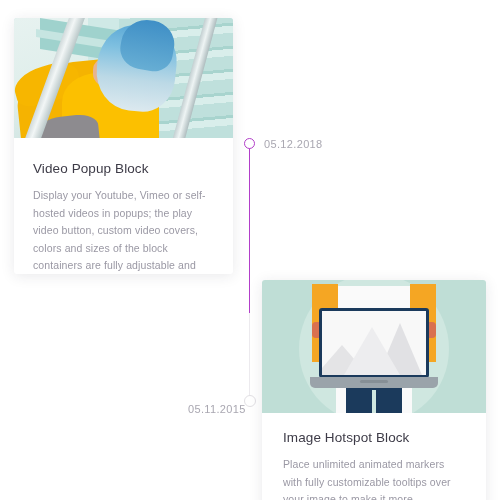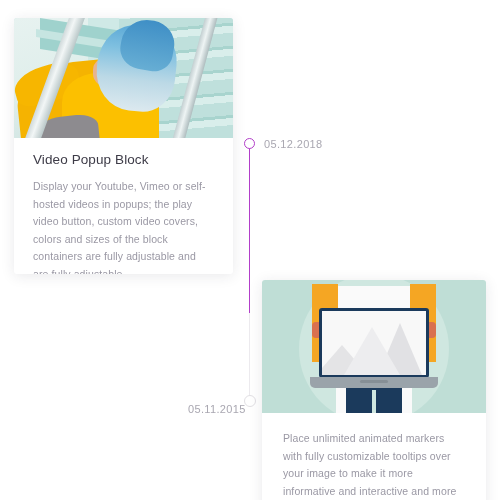--- a/index.html
+++ b/index.html
@@ -73,21 +73,21 @@
     box-shadow: 0 2px 14px rgba(40, 35, 60, 0.10);
     overflow: hidden;
   }
   .card-1 { left: 14px; top: 18px; width: 219px; height: 256px; }
   .card-2 { left: 262px; top: 280px; width: 224px; height: 232px; }
 
   .card-media { position: relative; width: 100%; overflow: hidden; }
   .card-1 .card-media { height: 120px; }
   .card-2 .card-media { height: 133px; }
 
-  .card-body { padding: 14px 19px 0 19px; }
+  .card-body { padding: 23px 19px 0 19px; }
   .card-2 .card-body { padding: 17px 21px 0 21px; }
 
   .card-title {
     font-size: 13.5px;
     color: #3d3b47;
     font-weight: 400;
     letter-spacing: 0.1px;
     margin-bottom: 11px;
   }
   .card-text {
@@ -294,17 +294,18 @@
             <div class="il-mt1"></div>
             <div class="il-mt3"></div>
             <div class="il-mt2"></div>
           </div>
         </div>
         <div class="il-base"></div>
         <div class="il-notch"></div>
       </div>
     </div>
     <div class="card-body">
+      <div class="card-title">Image Hotspot Block</div>
       <div class="card-text">Place unlimited animated markers with fully customizable tooltips over your image to make it more informative and interactive and more informative and</div>
     </div>
   </div>
 
 </div>
 
 </body></html>

